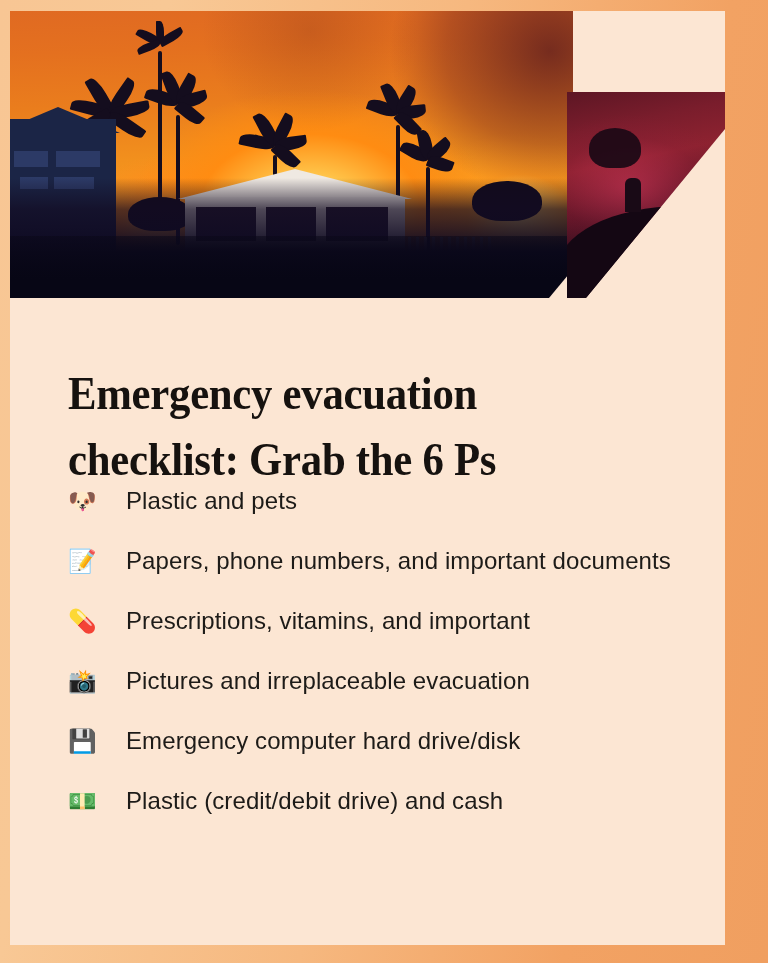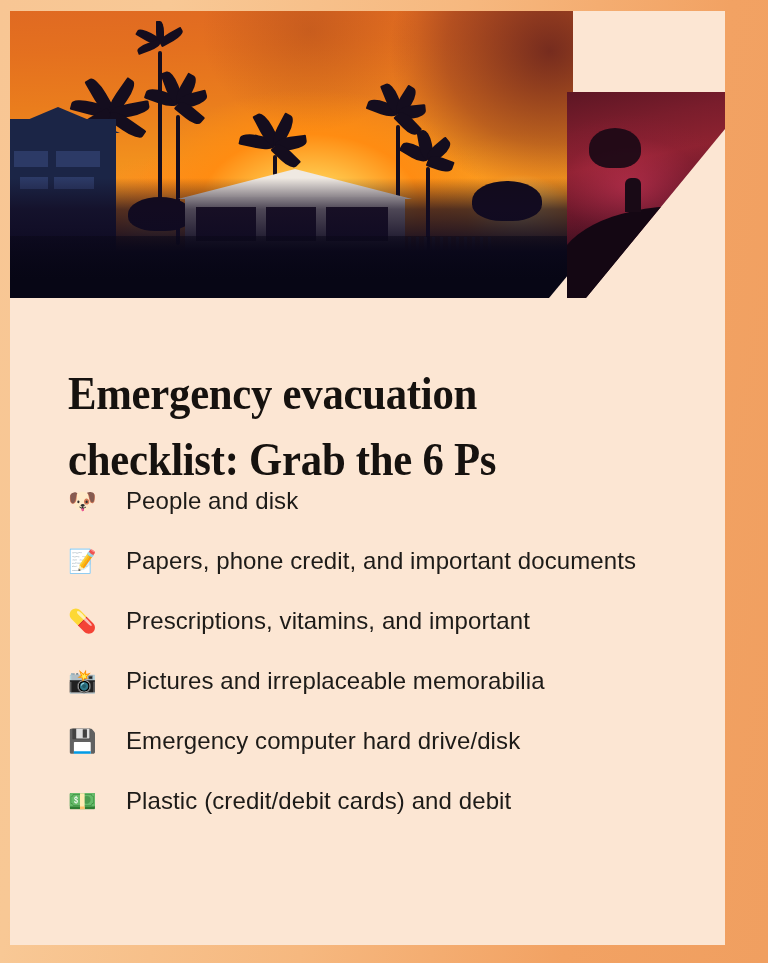--- a/index.html
+++ b/index.html
@@ -418,36 +418,36 @@
   </div>
 
   <h1 id="headline">
     <span>Emergency evacuation</span><br>
     <span>checklist: Grab the 6 Ps</span>
   </h1>
 
   <div id="checklist">
     <div class="row">
       <span class="emoji">🐶</span>
-      <span class="text">People and disk</span>
+      <span class="text">Plastic and pets</span>
     </div>
     <div class="row">
       <span class="emoji">📝</span>
-      <span class="text">Papers, phone credit, and important documents</span>
+      <span class="text">Papers, phone numbers, and important documents</span>
     </div>
     <div class="row">
       <span class="emoji">💊</span>
       <span class="text">Prescriptions, vitamins, and important</span>
     </div>
     <div class="row">
       <span class="emoji">📸</span>
-      <span class="text">Pictures and irreplaceable memorabilia</span>
+      <span class="text">Pictures and irreplaceable evacuation</span>
     </div>
     <div class="row">
       <span class="emoji">💾</span>
       <span class="text">Emergency computer hard drive/disk</span>
     </div>
     <div class="row">
       <span class="emoji">💵</span>
-      <span class="text">Plastic (credit/debit cards) and debit</span>
+      <span class="text">Plastic (credit/debit drive) and cash</span>
     </div>
   </div>
 </div>
 
 </body></html>

